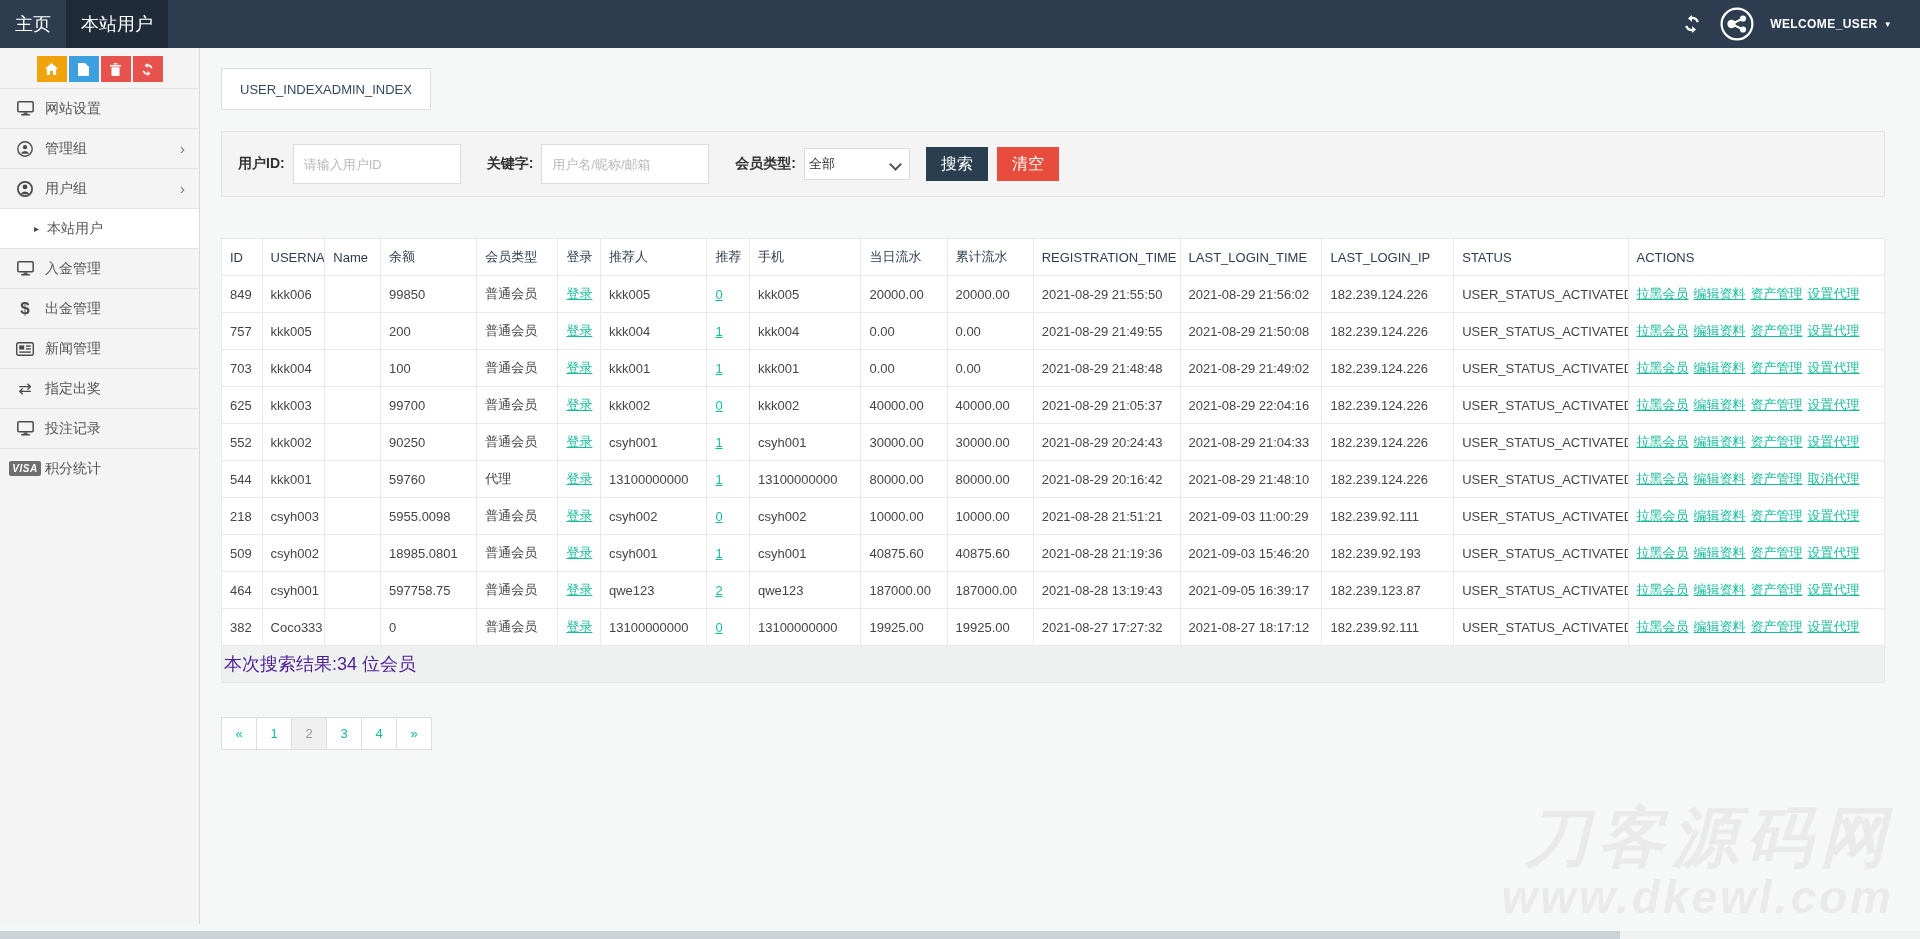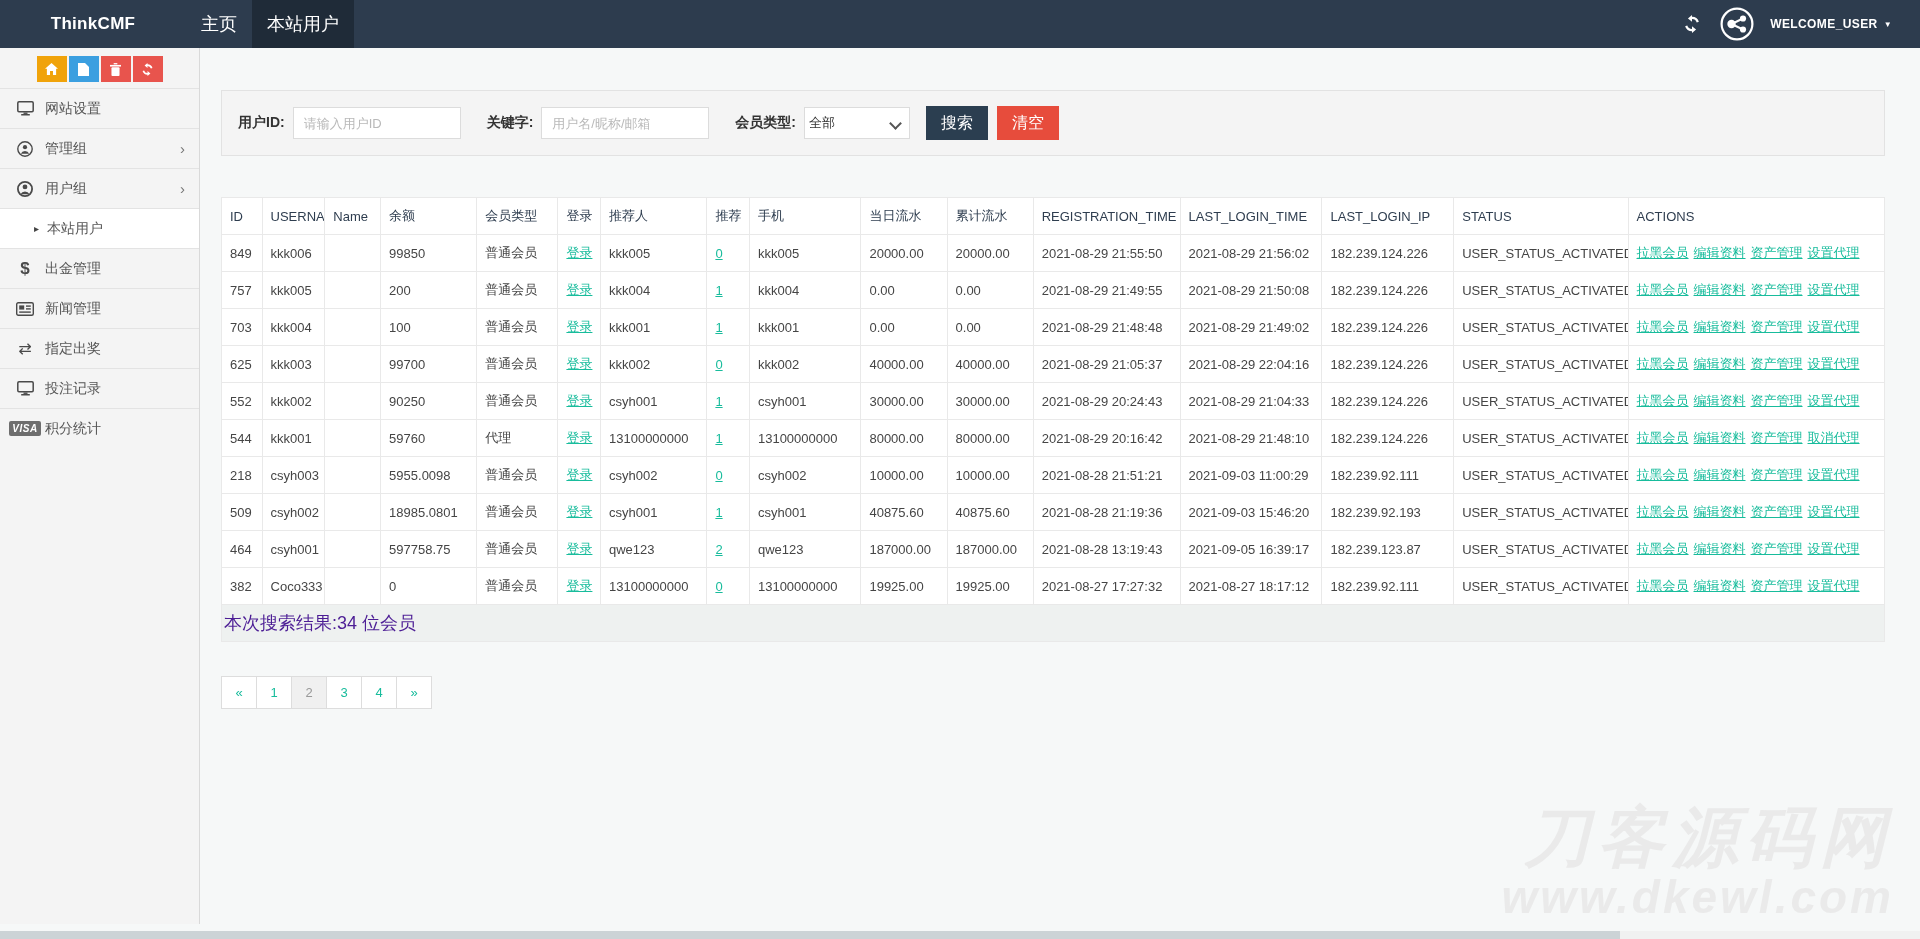--- a/index.html
+++ b/index.html
@@ -31,21 +31,21 @@
   .menu-item .chev{margin-left:auto;color:#777;font-size:15px;line-height:1;}
   .menu-item.sub{background:#fff;padding-left:34px;}
   .menu-item.sub .tri{margin-right:8px;font-size:10px;color:#444;}
   .visa-badge{background:#6e6e6e;color:#fff;font-style:italic;font-weight:bold;font-size:10px;padding:2px 3px;border-radius:2px;letter-spacing:.5px;}
   
   .content{position:absolute;left:201px;top:48px;right:0;bottom:0;padding:20px 35px 0 20px;box-sizing:border-box;}
   .tabstrip{height:41px;}
   .tab{display:inline-block;background:#fff;border:1px solid #ddd;padding:13px 18px 12px;font-size:13px;color:#34495e;box-sizing:border-box;cursor:pointer;}
   .filter-panel{margin-top:22px;background:#f4f4f4;border:1px solid #e2e2e2;height:66px;display:flex;align-items:center;padding:0 16px;box-sizing:border-box;font-size:14px;color:#333;}
   .f-label{font-weight:bold;margin-right:8px;white-space:nowrap;}
-  .f-input{width:168px;height:32px;border:1px solid #dcdcdc;background:#fff;padding:0 10px;font-size:13px;color:#333;margin-right:26px;box-sizing:border-box;outline:none;font-family:inherit;}
+  .f-input{width:168px;height:40px;border:1px solid #dcdcdc;background:#fff;padding:0 10px;font-size:13px;color:#333;margin-right:26px;box-sizing:border-box;outline:none;font-family:inherit;}
   .f-input::placeholder{color:#b9b9b9;}
   .f-select{width:106px;height:32px;border:1px solid #dcdcdc;background:#fff;display:flex;align-items:center;padding:0 24px 0 4px;position:relative;margin-right:16px;font-size:13px;color:#333;box-sizing:border-box;cursor:pointer;}
   .sel-chev{position:absolute;right:9px;top:11px;width:7px;height:7px;border-right:2px solid #555;border-bottom:2px solid #555;transform:rotate(45deg);}
   .btn{height:34px;padding:0 15px;border:none;color:#fff;font-size:16px;cursor:pointer;font-family:inherit;}
   .btn-search{background:#2b3e50;margin-right:9px;}
   .btn-clear{background:#e74c3c;}
   
   .user-table{margin-top:41px;width:100%;border-collapse:collapse;background:#fff;table-layout:fixed;}
   .user-table th,.user-table td{border:1px solid #e9e9e9;padding:0 8px;height:36px;text-align:left;font-size:13px;white-space:nowrap;overflow:hidden;}
   .user-table th{color:#2e3d4f;font-weight:normal;}
@@ -62,21 +62,20 @@
   .watermark{position:absolute;right:26px;bottom:16px;text-align:right;color:#eaeaea;font-style:italic;font-weight:bold;line-height:1.08;pointer-events:none;user-select:none;}
   .wm1{font-size:66px;letter-spacing:8px;}
   .wm2{font-size:46px;letter-spacing:3px;}
   .hscrollbar{position:absolute;left:0;right:0;bottom:0;height:8px;background:#f0f1f1;z-index:9;}
   .hscrollbar .thumb{height:8px;width:1620px;background:#ccd3d6;cursor:pointer;}
 </style>
 </head>
 <body>
 
 <header class="topbar">
-  <div class="brand">ThinkCMF</div>
   <nav class="topnav">
       <div class="nav-item">主页</div>
       <div class="nav-item active">本站用户</div>
     </nav>
   <div class="topbar-right">
     <span class="refresh-btn">
       <svg width="18" height="18" viewBox="0 0 16 16" fill="#fff">
         <path d="M8 1.6a6.4 6.4 0 0 1 6.1 4.5l-1.9.6A4.4 4.4 0 0 0 8 3.6V6.1L4.4 3.1 8 .1z"></path>
         <path d="M8 14.4a6.4 6.4 0 0 1-6.1-4.5l1.9-.6A4.4 4.4 0 0 0 8 12.4V9.9l3.6 3-3.6 3z"></path>
       </svg>
@@ -163,20 +162,30 @@
         </span>
         <span class="mi-label">用户组</span>
         <span class="chev">›</span>
       </li>
       <li class="menu-item sub active">
         <span class="tri">▸</span>
         <span class="mi-label">本站用户</span>
       </li>
       <li class="menu-item">
         <span class="mi-icon">
+          <svg width="17" height="15" viewBox="0 0 17 15">
+            <rect x="0.8" y="0.8" width="15.4" height="10" rx="1.2" fill="none" stroke="currentColor" stroke-width="1.5"></rect>
+            <rect x="6.5" y="11.5" width="4" height="1.4" fill="currentColor"></rect>
+            <rect x="4.2" y="13" width="8.6" height="1.5" fill="currentColor"></rect>
+          </svg>
+        </span>
+        <span class="mi-label">入金管理</span>
+      </li>
+      <li class="menu-item">
+        <span class="mi-icon">
           <span style="font-weight:bold;font-size:17px;line-height:1">$</span>
         </span>
         <span class="mi-label">出金管理</span>
       </li>
       <li class="menu-item">
         <span class="mi-icon">
           <svg width="18" height="14" viewBox="0 0 18 14">
             <rect x="0.7" y="0.7" width="16.6" height="12.6" rx="1.5" fill="none" stroke="currentColor" stroke-width="1.4"></rect>
             <rect x="3.2" y="3.4" width="5" height="4.2" fill="currentColor"></rect>
             <rect x="10" y="3.4" width="4.8" height="1.4" fill="currentColor"></rect>
@@ -205,20 +214,23 @@
       <li class="menu-item">
         <span class="mi-icon">
           <span class="visa-badge">VISA</span>
         </span>
         <span class="mi-label">积分统计</span>
       </li>
     </ul>
 </aside>
 
 <main class="content">
+  <div class="tabstrip">
+    <div class="tab">USER_INDEXADMIN_INDEX</div>
+  </div>
 
   <div class="filter-panel">
     <span class="f-label">用户ID:</span>
     <input class="f-input" type="text" placeholder="请输入用户ID" style="">
     <span class="f-label">关键字:</span>
     <input class="f-input" type="text" placeholder="用户名/昵称/邮箱" style="">
     <span class="f-label">会员类型:</span>
     <div class="f-select">
       <span>全部</span>
       <span class="sel-chev"></span>

